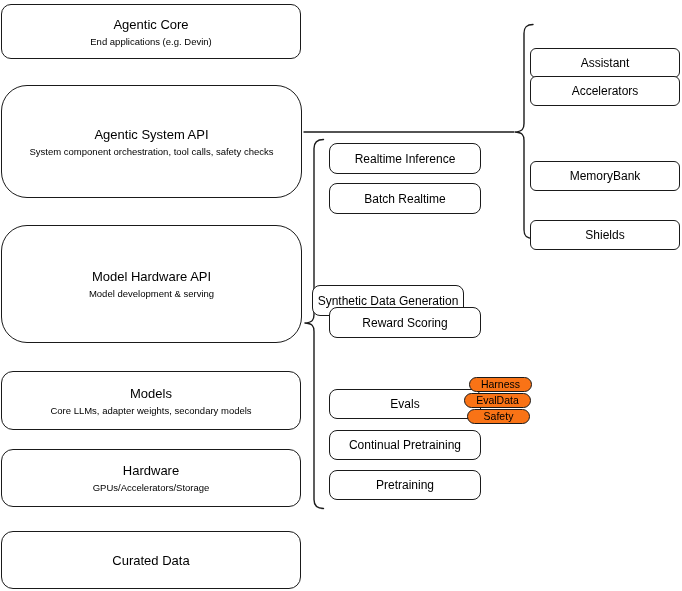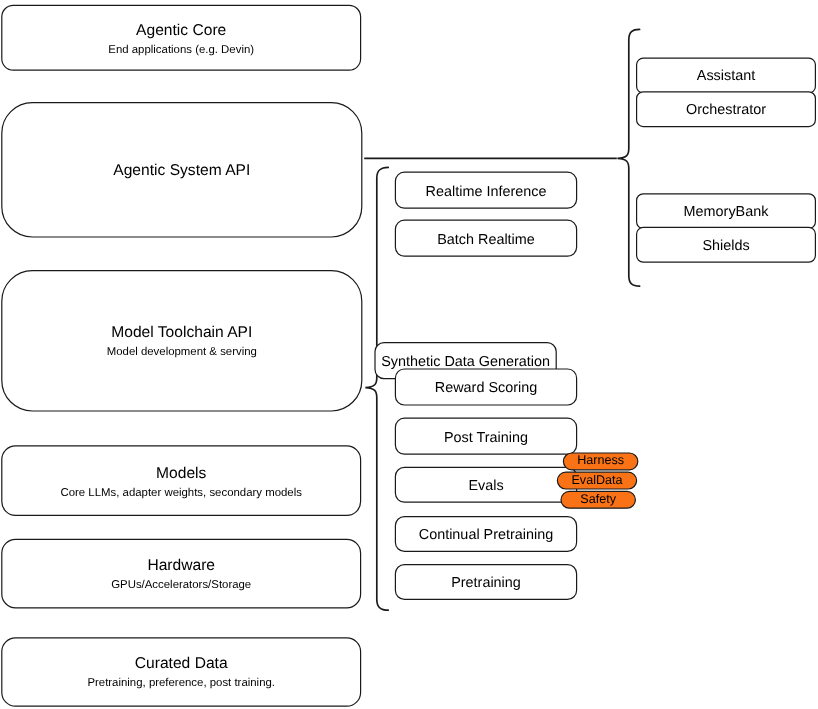--- a/index.html
+++ b/index.html
@@ -97,53 +97,52 @@
     <path d="M 323.5 139.5 C 317.5 139.5 314 141.5 314 148.5 L 314 314.5 C 314 320 312.5 322.5 304.5 323 C 312.5 323.5 314 326 314 331.5 L 314 499.5 C 314 506.5 317.5 508.5 323.5 508.5" fill="none" stroke-width="1.4" stroke-linecap="round" stroke="#1a1a1a"></path>
   </svg>
 
   <div class="layer-box" style="left:1px; top:4px; width:300px; height:55px; border-radius:10px;">
     <div class="layer-title">Agentic Core</div>
     <div class="layer-subtitle">End applications (e.g. Devin)</div>
   </div>
 
   <div class="layer-box" style="left:1px; top:85px; width:301px; height:113px; border-radius:26px;">
     <div class="layer-title">Agentic System API</div>
+    <div class="layer-subtitle">System component orchestration, tool calls, safety checks</div>
   </div>
 
   <div class="layer-box" style="left:1px; top:225px; width:301px; height:118px; border-radius:26px;">
-    <div class="layer-title">Model Toolchain API</div>
+    <div class="layer-title">Model Hardware API</div>
     <div class="layer-subtitle">Model development &amp; serving</div>
   </div>
 
   <div class="layer-box" style="left:1px; top:371px; width:300px; height:59px; border-radius:12px;">
     <div class="layer-title">Models</div>
     <div class="layer-subtitle">Core LLMs, adapter weights, secondary models</div>
   </div>
 
   <div class="layer-box" style="left:1px; top:449px; width:300px; height:58px; border-radius:12px;">
     <div class="layer-title">Hardware</div>
     <div class="layer-subtitle">GPUs/Accelerators/Storage</div>
   </div>
 
   <div class="layer-box" style="left:1px; top:531px; width:300px; height:58px; border-radius:12px;">
     <div class="layer-title">Curated Data</div>
-    <div class="layer-subtitle">Pretraining, preference, post training.</div>
   </div>
 
   <div class="node-box" style="left:329px; top:143px; width:152px; height:31px;">Realtime Inference</div>
   <div class="node-box" style="left:329px; top:183px; width:152px; height:31px;">Batch Realtime</div>
   <div class="node-box" style="left:312px; top:265px; width:152px; height:31px;margin-top:20px;">Synthetic Data Generation</div>
   <div class="node-box" style="left:329px; top:307px; width:152px; height:31px;">Reward Scoring</div>
-  <div class="node-box" style="left:329px; top:348px; width:152px; height:31px;">Post Training</div>
   <div class="node-box" style="left:329px; top:389px; width:152px; height:30px;">Evals</div>
   <div class="node-box" style="left:329px; top:430px; width:152px; height:30px;">Continual Pretraining</div>
   <div class="node-box" style="left:329px; top:470px; width:152px; height:30px;">Pretraining</div>
 
   <div class="tag-pill" style="left:469px; top:377px; width:63px; height:15px;">Harness</div>
   <div class="tag-pill" style="left:464px; top:393px; width:67px; height:15px;">EvalData</div>
   <div class="tag-pill" style="left:467px; top:409px; width:63px; height:15px;">Safety</div>
 
   <div class="node-box right-node" style="left:530px; top:36px; width:150px; height:30px;margin-top:12px;">Assistant</div>
-  <div class="node-box right-node" style="left:530px; top:76px; width:150px; height:30px;">Orchestrator</div>
+  <div class="node-box right-node" style="left:530px; top:76px; width:150px; height:30px;">Accelerators</div>
   <div class="node-box right-node" style="left:530px; top:161px; width:150px; height:30px;">MemoryBank</div>
-  <div class="node-box right-node" style="left:530px; top:189px; width:150px; height:30px;text-align:right;">Shields</div>
+  <div class="node-box right-node" style="left:530px; top:220px; width:150px; height:30px;text-align:right;">Shields</div>
 
 </div>
 
 </body></html>

